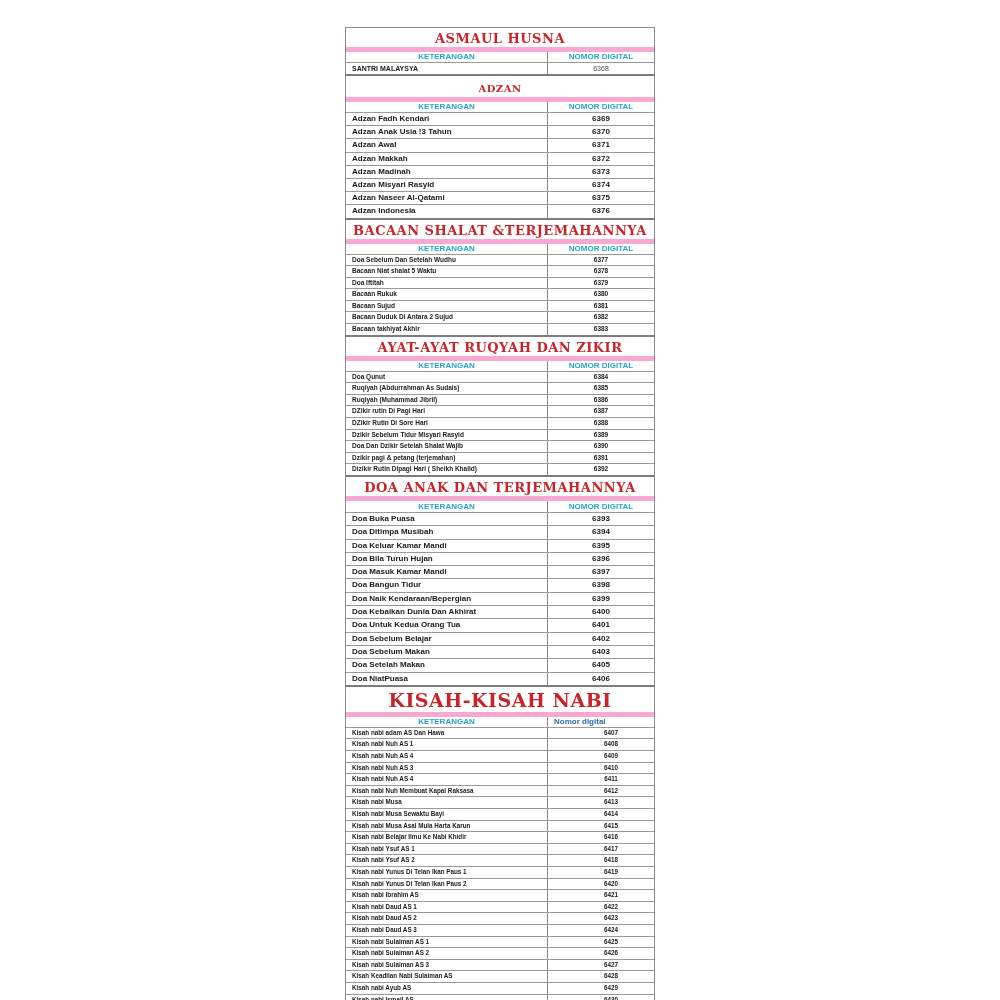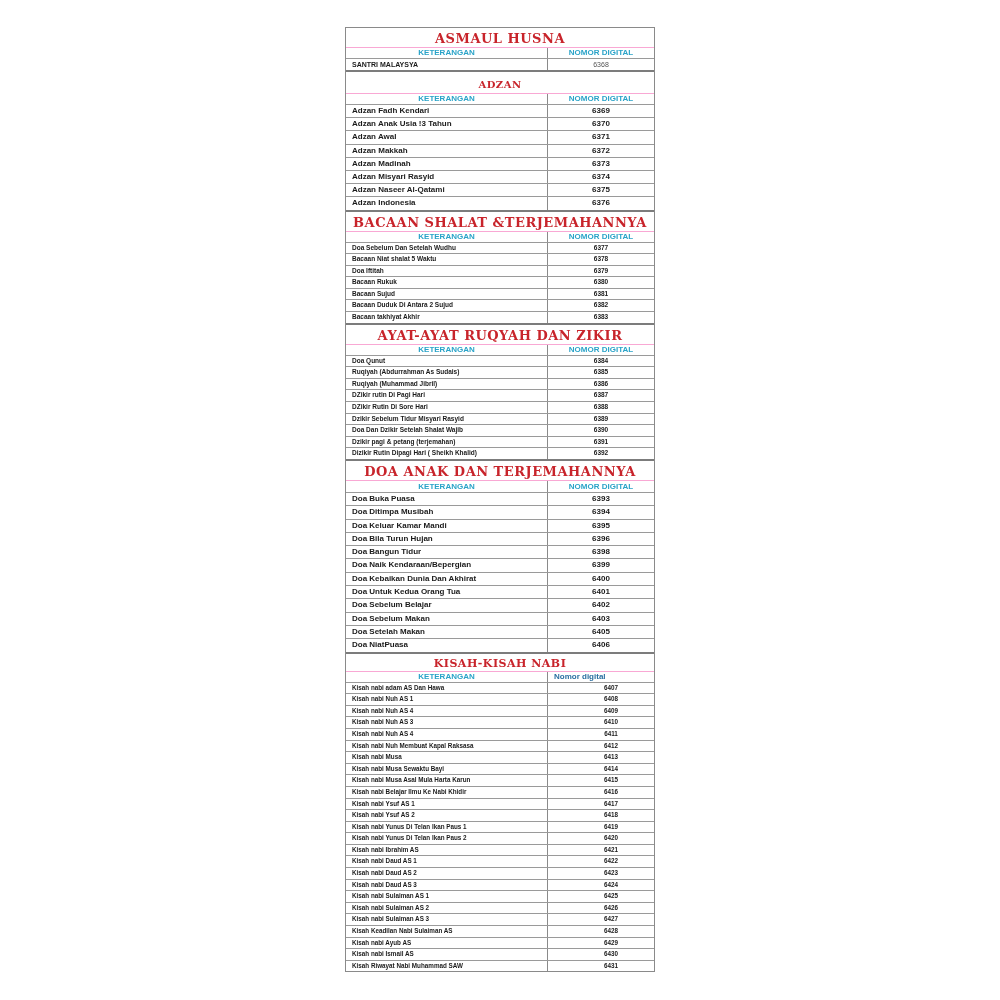--- a/index.html
+++ b/index.html
@@ -6,21 +6,21 @@
   body { width:1000px; height:1000px; position:relative; overflow:hidden; font-family:"Liberation Sans", sans-serif; }
   #sheet {
     position:absolute; left:345px; top:27px; width:310px;
     border:1px solid #8a8a8a; box-sizing:border-box; background:#fff;
   }
   .section { border-bottom:2px solid #7c7c7c; }
   .section:last-child { border-bottom:none; }
   .sec-title {
     font-family:"DejaVu Serif", serif; font-weight:bold; color:#c8242b;
     text-align:center; letter-spacing:0.5px; line-height:1;
-    border-bottom:1px solid #f9a8d4;
+    border-bottom:5px solid #f9a8d4;
   }
   .hdr, .row { display:flex; border-bottom:1px solid #9a9a9a; }
   .row:last-child { border-bottom:none; }
   .c1 { width:202px; box-sizing:border-box; border-right:1px solid #8a8a8a; padding-left:6px; white-space:nowrap; overflow:hidden; }
   .c2 { flex:1; text-align:center; white-space:nowrap; }
   .hdr .c1, .hdr .c2 { color:#2aa3c8; font-weight:bold; text-align:center; padding-left:0; }
   .row { color:#1a1a1a; font-weight:bold; }
 
   
   .s-asmaul .sec-title { font-size:13px; padding:4px 0 2px; }
@@ -37,21 +37,21 @@
   .s-shalat .row { font-size:6.5px; height:10.6px; line-height:10.6px; }
 
   .s-ruqyah .sec-title { font-size:13px; padding:4px 0 2px; }
   .s-ruqyah .hdr { font-size:8px; height:10px; line-height:10px; }
   .s-ruqyah .row { font-size:6.5px; height:10.6px; line-height:10.6px; }
 
   .s-doa .sec-title { font-size:13px; padding:4px 0 2px;text-align:center; }
   .s-doa .hdr { font-size:8px; height:11px; line-height:11px; }
   .s-doa .row { font-size:8px; height:12.3px; line-height:12.3px; }
 
-  .s-kisah .sec-title { font-size:11px; padding:4px 0 2px; }
+  .s-kisah .sec-title { font-size:19px; padding:4px 0 2px; }
   .s-kisah .hdr { font-size:8px; height:10px; line-height:10px; }
   .s-kisah .hdr .c2 { color:#2a6fa0; text-align:left; padding-left:6px; }
   .s-kisah .row { font-size:6.3px; height:10.6px; line-height:10.6px; }
   .s-kisah .row .c2 { padding-left:20px; }
 </style>
 </head>
 <body>
 
 <div id="sheet">
     <div class="section s-asmaul">
@@ -207,20 +207,24 @@
   </div>
         <div class="row">
     <div class="c1">Doa Keluar Kamar Mandi</div>
     <div class="c2">6395</div>
   </div>
         <div class="row">
     <div class="c1">Doa Bila Turun Hujan</div>
     <div class="c2">6396</div>
   </div>
         <div class="row">
+    <div class="c1">Doa Masuk Kamar Mandi</div>
+    <div class="c2">6397</div>
+  </div>
+        <div class="row">
     <div class="c1">Doa Bangun Tidur</div>
     <div class="c2">6398</div>
   </div>
         <div class="row">
     <div class="c1">Doa Naik Kendaraan/Bepergian</div>
     <div class="c2">6399</div>
   </div>
         <div class="row">
     <div class="c1">Doa Kebaikan Dunia Dan Akhirat</div>
     <div class="c2">6400</div>

